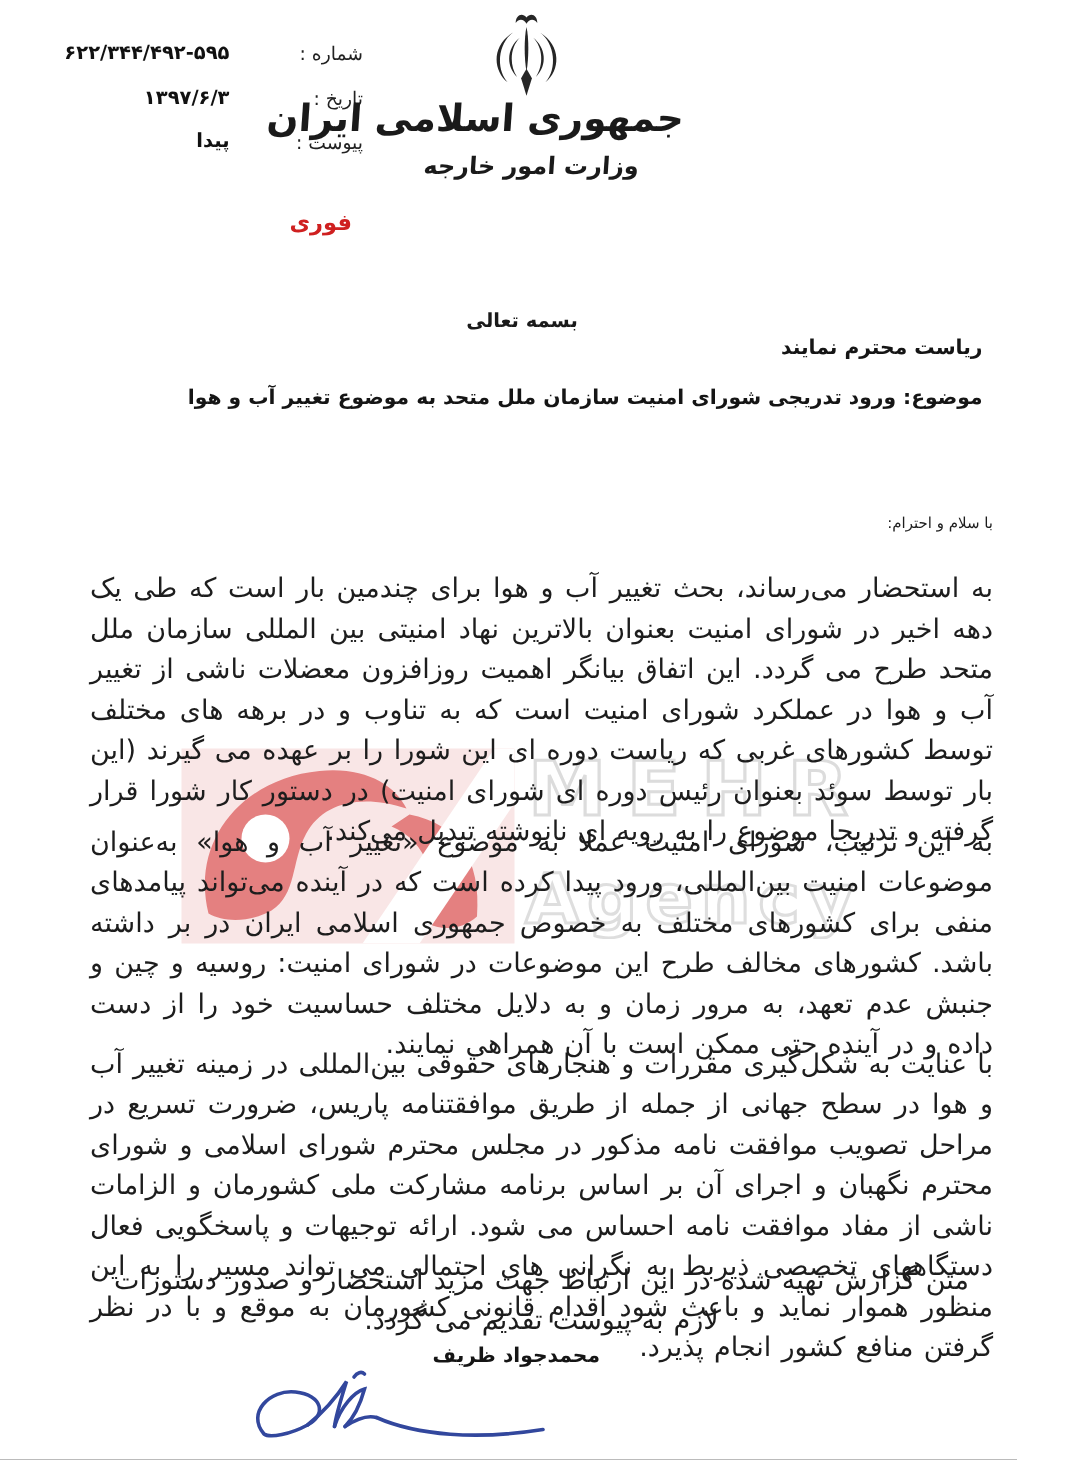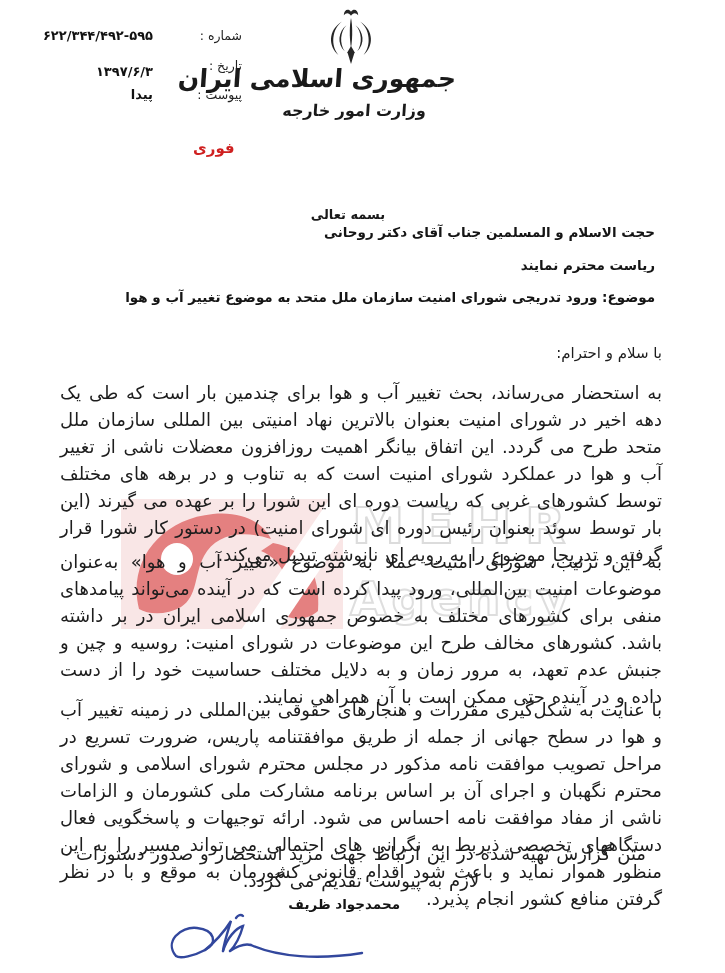--- a/index.html
+++ b/index.html
@@ -62,21 +62,21 @@
   }
   
   .recipient{
     position:absolute;right:70px;left:60px;top:216px;
     direction:rtl;text-align:right;
     font-size:13.5px;font-weight:bold;line-height:32.5px;color:#151515;z-index:3;
   }
   
   .salutation{
     position:absolute;right:63px;top:344px;
-    direction:rtl;font-size:15px;color:#1d1d1d;z-index:3;
+    direction:rtl;font-size:10px;color:#1d1d1d;z-index:3;
   }
   .para{
     position:absolute;right:63px;left:60px;
     direction:rtl;text-align:justify;
     font-size:18px;line-height:27px;color:#1d1d1d;z-index:3;
     word-spacing:1px;
   }
   .p1{top:379px;}
   .p2{top:548px;}
   .p3{top:678px;margin-top:18px;}
@@ -104,21 +104,21 @@
         <polygon points="118,134 156,134 252,-8 214,-8" fill="#ffffff"></polygon>
       </svg>
     </div>
     <div class="wm-mehr">MEHR</div>
     <div class="wm-agency">Agency</div>
   </div>
 
   <div class="hdr-label" style="top:28px">شماره :</div>
   <div class="hdr-value" style="top:28px">۶۲۲/۳۴۴/۴۹۲-۵۹۵</div>
   <div class="hdr-label" style="top:58px">تاریخ :</div>
-  <div class="hdr-value" style="top:64px">۱۳۹۷/۶/۳</div>
+  <div class="hdr-value" style="top:58px">۱۳۹۷/۶/۳</div>
   <div class="hdr-label" style="top:87px">پیوست :</div>
   <div class="hdr-value" style="top:87px">پیدا</div>
 
   <div class="emblem">
     <svg width="54" height="60" viewBox="0 0 60 66">
       <g fill="#262626">
         <path d="M22 10 C22 4 27 2 30 6 C33 2 38 4 38 10 C35.5 6.5 32 7 30 10.5 C28 7 24.5 6.5 22 10 Z"></path>
         <path d="M30 13 C31.8 21 31.8 36 30 46 C28.2 36 28.2 21 30 13 Z"></path>
         <path d="M30 44 L34 51 L30 64 L26 51 Z"></path>
         <path d="M20 17 C9 25 7 44 16 54 C5 45 4 27 20 17 Z"></path>
@@ -128,21 +128,20 @@
       </g>
     </svg>
   </div>
   <div class="org1">جمهوری اسلامی ایران</div>
   <div class="org2">وزارت امور خارجه</div>
 
   <div class="urgent">فوری</div>
   <div class="basmala">بسمه تعالی</div>
 
   <div class="recipient">
-    <div>حجت الاسلام و المسلمین جناب آقای دکتر روحانی</div>
     <div>ریاست محترم نمایند</div>
     <div>موضوع: ورود تدریجی شورای امنیت سازمان ملل متحد به موضوع تغییر آب و هوا</div>
   </div>
 
   <div class="salutation">با سلام  و احترام:</div>
   <div class="para p1">به استحضار می‌رساند، بحث تغییر آب و هوا برای چندمین بار است که طی یک دهه اخیر در شورای امنیت بعنوان بالاترین نهاد امنیتی بین المللی سازمان ملل متحد طرح می گردد. این اتفاق بیانگر اهمیت روزافزون معضلات ناشی از تغییر آب و هوا در عملکرد شورای امنیت است که به تناوب و در برهه های مختلف توسط کشورهای غربی که ریاست دوره ای این شورا را بر عهده می گیرند (این بار توسط سوئد بعنوان رئیس دوره ای شورای امنیت) در دستور کار شورا قرار گرفته و تدریجا موضوع را به رویه ای نانوشته تبدیل می‌کند.</div>
   <div class="para p2">به این ترتیب، شورای امنیت عملا به موضوع «تغییر آب و هوا» به‌عنوان موضوعات امنیت بین‌المللی، ورود پیدا کرده است که در آینده می‌تواند پیامدهای منفی برای کشورهای مختلف به خصوص جمهوری اسلامی ایران در بر داشته باشد. کشورهای مخالف طرح این موضوعات در شورای امنیت: روسیه و چین و جنبش عدم تعهد، به مرور زمان و به دلایل مختلف حساسیت خود را از دست داده و در آینده حتی ممکن است با آن همراهی نمایند.</div>
   <div class="para p3">با عنایت به شکل‌گیری مقررات و هنجارهای حقوقی بین‌المللی در زمینه تغییر آب و هوا در سطح جهانی از جمله از طریق موافقتنامه پاریس، ضرورت تسریع در مراحل تصویب موافقت نامه مذکور در مجلس محترم شورای اسلامی و شورای محترم نگهبان و اجرای آن بر اساس برنامه مشارکت ملی کشورمان و الزامات ناشی از مفاد موافقت نامه احساس می شود. ارائه توجیهات و پاسخگویی فعال دستگاههای تخصصی ذیربط به نگرانی های احتمالی می تواند مسیر را به این منظور هموار نماید و باعث شود اقدام قانونی کشورمان به موقع و با در نظر گرفتن منافع کشور انجام پذیرد.</div>
   <div class="para p4">متن گزارش تهیه شده در این ارتباط جهت مزید استحضار و صدور دستورات لازم به پیوست تقدیم می گردد.</div>
 

